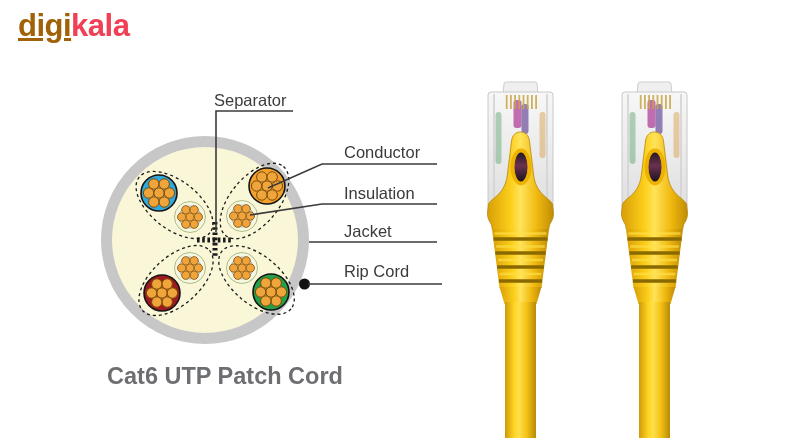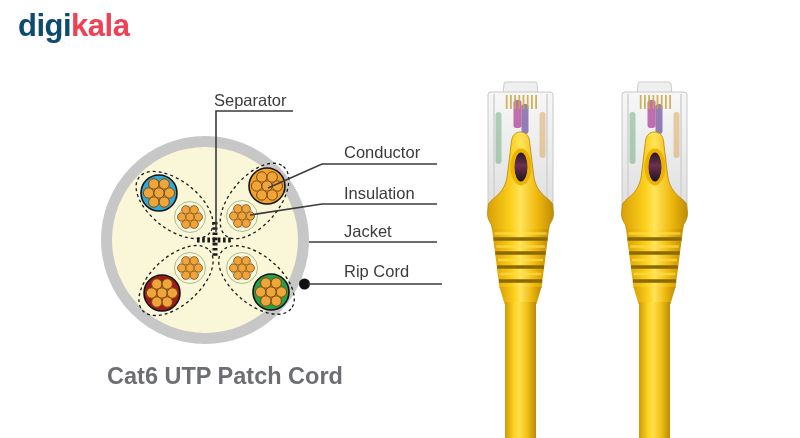--- a/index.html
+++ b/index.html
@@ -1,20 +1,20 @@
 <!DOCTYPE html>
 <html><head>
 <meta charset="utf-8">
 <style>
   html,body{margin:0;padding:0;background:#ffffff;}
   #stage{position:relative;width:800px;height:438px;background:#ffffff;overflow:hidden;
          font-family:"Liberation Sans",sans-serif;}
   #logo{position:absolute;left:18px;top:10px;font-size:31px;font-weight:700;
         letter-spacing:-0.5px;line-height:1;}
-  #logo .digi{color:#0c4a6e;}
+  #logo .digi{color:#a16207;text-decoration:underline;}
   #logo .kala{color:#ef4056;margin-top:8px;}
   svg text{font-family:"Liberation Sans",sans-serif;}
   .lbl{font-size:16.5px;fill:#3b3b3b;}
   .caption{font-size:23.5px;font-weight:700;fill:#6d6e71;}
   .leader{stroke:#3b3b3b;stroke-width:1.6;fill:none;}
 </style>
 </head>
 <body>
 
 <div id="stage">

